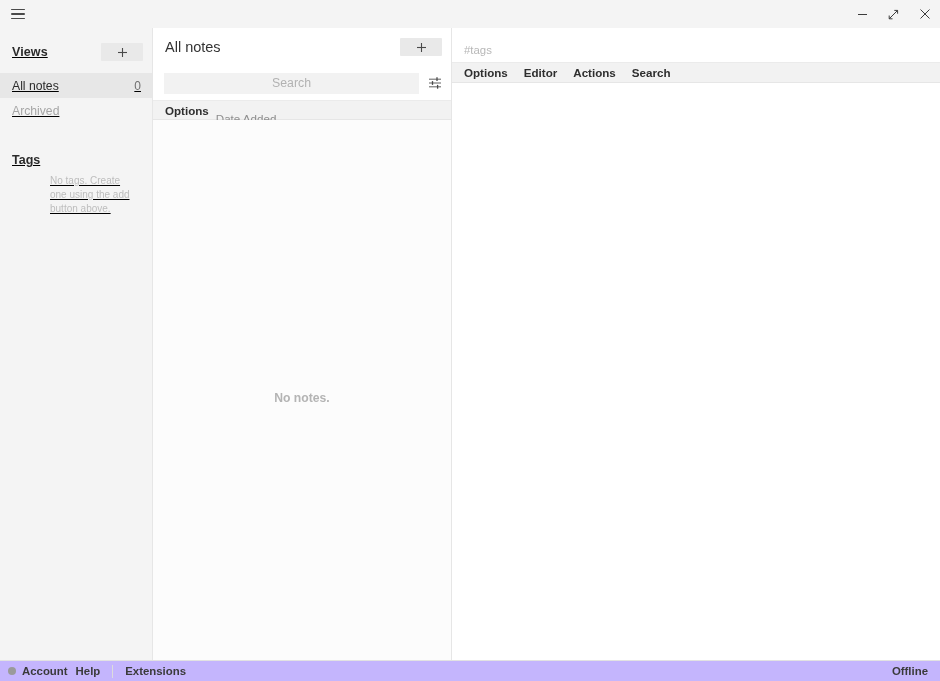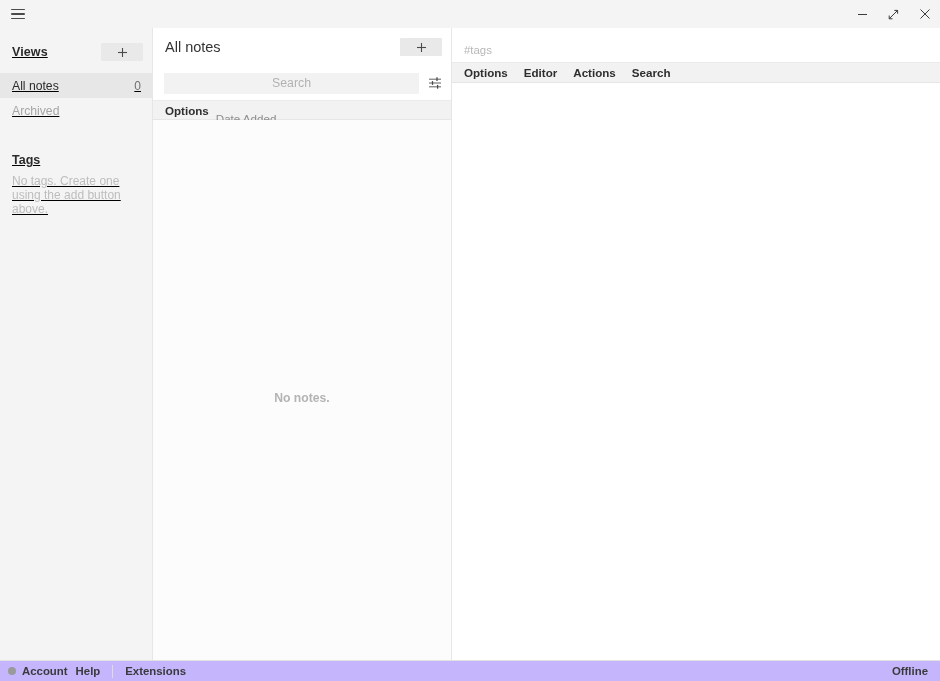--- a/index.html
+++ b/index.html
@@ -82,21 +82,21 @@
     background: #e7e7e7; color: #2b2b2b;
   }
   .side-count { font-size: 12px; color: #6f6f6f; }
   .tags-head {
     padding: 0 12px; margin-top: 27px; height: 20px;
     display: flex; align-items: center;
     font-size: 12.5px; font-weight: bold; color: #2b2b2b; text-align: right;
   }
   .tags-empty {
     padding: 4px 16px 0 12px;
-    font-size: 12px; line-height: 14px; color: #bdbdbd;
+    font-size: 10px; line-height: 14px; color: #bdbdbd; margin-left: 38px;
   }
 
   
   .noteslist {
     width: 299px; flex: 0 0 299px;
     background: #fcfcfc;
     border-right: 1px solid #e6e6e6;
     display: flex; flex-direction: column;
     min-height: 0;
   }

